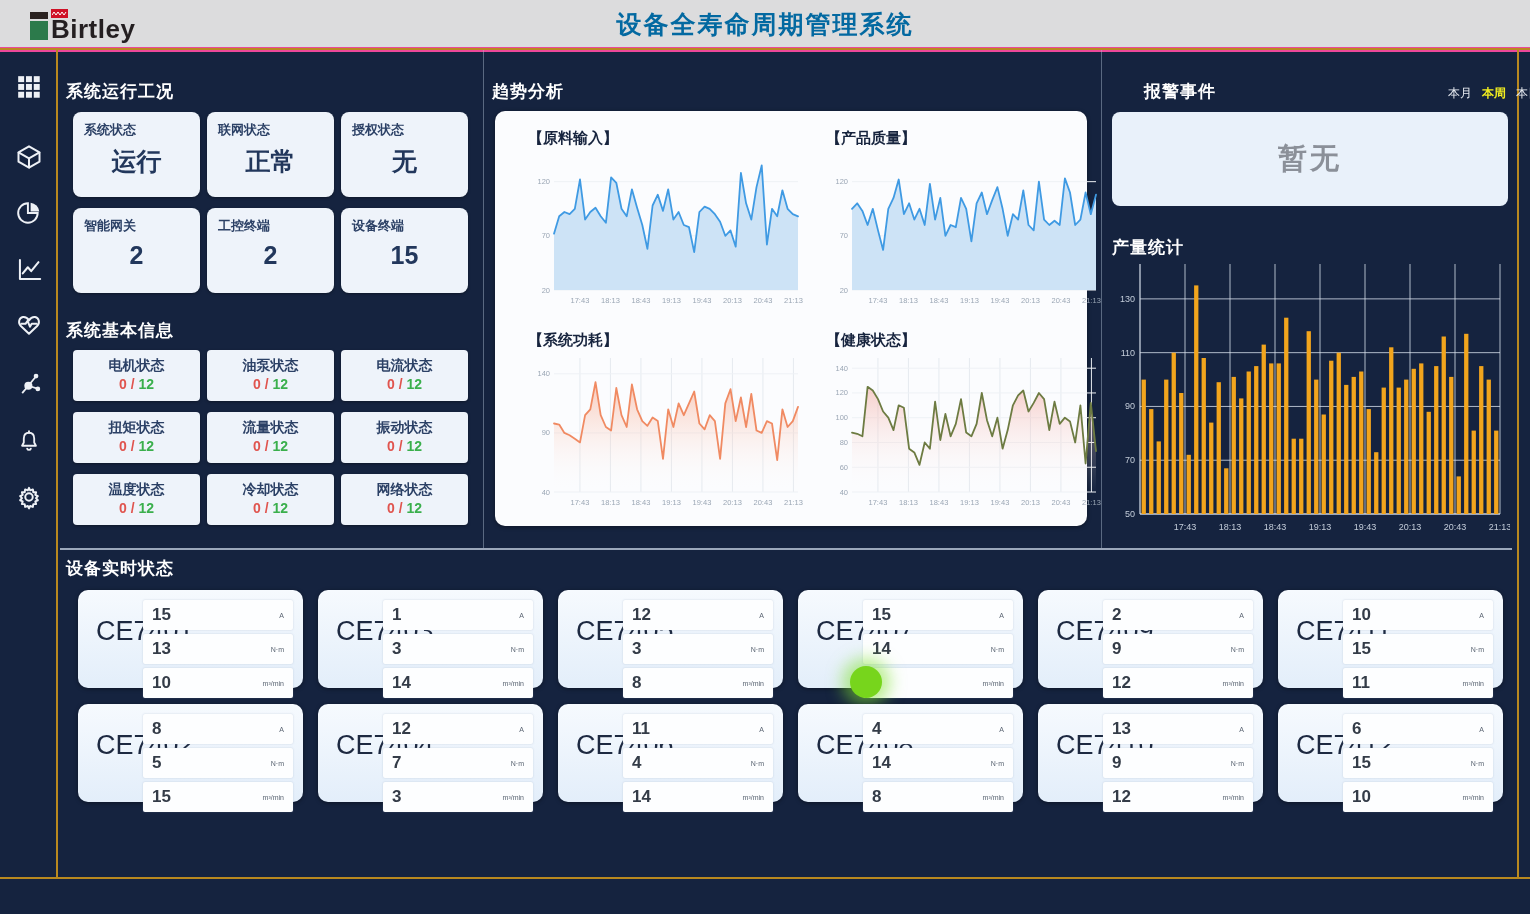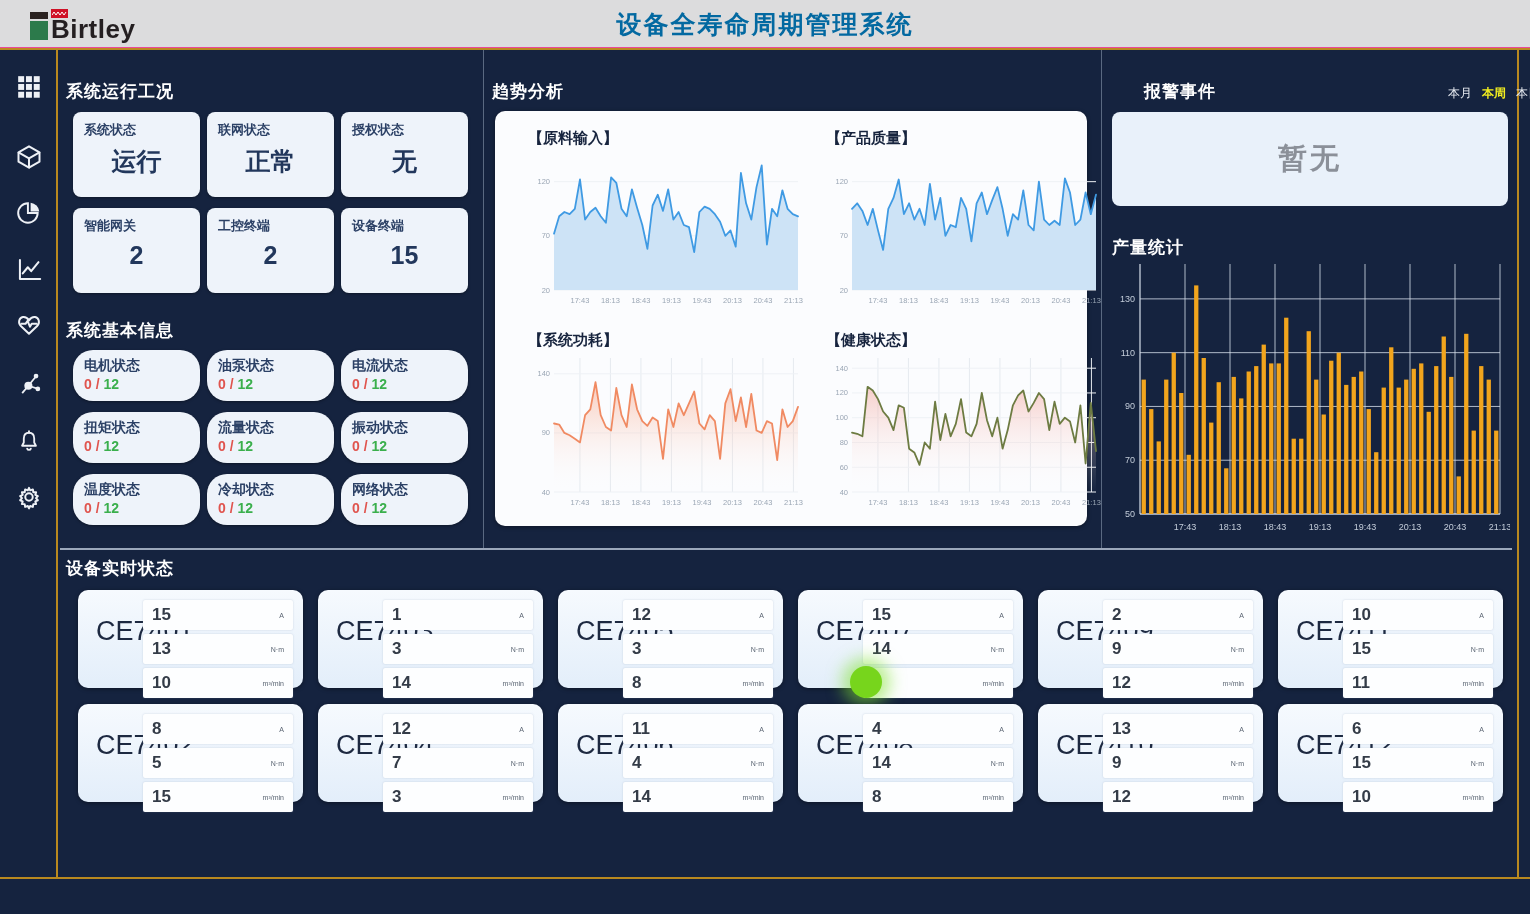--- a/index.html
+++ b/index.html
@@ -3,21 +3,21 @@
 <meta charset="utf-8">
 <style>
   html,body{margin:0;padding:0;}
   body{
     width:1530px;height:914px;position:relative;overflow:hidden;
     background:#15233f;
     font-family:"Liberation Sans","DejaVu Sans",sans-serif;
     -webkit-font-smoothing:antialiased;
   }
   
-  .header{position:absolute;left:0;top:0;width:1530px;height:47px;background:#dcdcdd;border-bottom:1px solid #ec4899;}
+  .header{position:absolute;left:0;top:0;width:1530px;height:47px;background:#dcdcdd;border-bottom:5px solid #ec4899;}
   .gold-top{position:absolute;left:0;top:48px;width:1530px;height:2px;background:#b9891f;}
   .logo{position:absolute;left:30px;top:8px;width:160px;height:38px;}
   .logo .sq-dark{position:absolute;left:0;top:4px;width:18px;height:7px;background:#2a2220;}
   .logo .sq-red{position:absolute;left:21px;top:1px;width:17px;height:9px;background:#cf1126;}
   .logo .sq-red svg{position:absolute;left:1px;top:2px;}
   .logo .sq-green{position:absolute;left:0;top:13px;width:18px;height:19px;background:#2c7a4b;}
   .logo .brand{position:absolute;left:21px;top:6px;font-size:26px;font-weight:bold;color:#241f21;letter-spacing:.5px;}
   .app-title{position:absolute;left:0;top:8px;width:100%;text-align:center;font-size:25px;font-weight:bold;color:#0369a1;letter-spacing:2px;}
   
   .sidebar{position:absolute;left:0;top:50px;width:56px;height:827px;border-right:2px solid #b9891f;}
@@ -29,21 +29,21 @@
   .side-icon{position:absolute;left:14px;width:30px;height:30px;display:flex;align-items:center;justify-content:center;cursor:pointer;}
   .side-icon svg{display:block;}
   
   .sec-title{position:absolute;color:#fff;font-size:17px;font-weight:bold;letter-spacing:1px;}
   
   .status-grid{position:absolute;left:73px;top:112px;width:395px;display:grid;grid-template-columns:repeat(3,127px);grid-gap:11px 7px;}
   .status-card{height:85px;background:#eef3fa;border-radius:8px;box-shadow:0 1px 3px rgba(0,0,0,.35);padding:9px 11px;box-sizing:border-box;}
   .status-card .lbl{font-size:13px;font-weight:bold;color:#2c4166;}
   .status-card .val{margin-top:6px;text-align:center;font-size:25px;font-weight:bold;color:#22375c;}
   .info-grid{position:absolute;left:73px;top:350px;width:395px;display:grid;grid-template-columns:repeat(3,127px);grid-gap:11px 7px;}
-  .info-card{height:51px;background:#eef3fa;border-radius:20px;box-shadow:0 1px 3px rgba(0,0,0,.35);padding:7px 11px;box-sizing:border-box;}
+  .info-card{height:51px;background:#eef3fa;border-radius:4px;box-shadow:0 1px 3px rgba(0,0,0,.35);padding:7px 11px;box-sizing:border-box;text-align:center;}
   .info-card .lbl{font-size:14px;font-weight:bold;color:#2c4166;}
   .info-card .cnt{font-size:14px;font-weight:bold;margin-top:1px;}
   
   .trend-card{position:absolute;left:495px;top:111px;width:592px;height:415px;background:#fbfcfe;border-radius:10px;box-shadow:0 1px 4px rgba(0,0,0,.4);display:grid;grid-template-columns:1fr 1fr;grid-template-rows:1fr 1fr;padding:6px 19px;box-sizing:border-box;}
   .mini{position:relative;padding:12px 6px 0 14px;}
   .mini-title{font-size:15px;font-weight:bold;color:#17243e;}
   .mini svg{margin-top:2px;}
   
   .alarm-head{position:absolute;left:1112px;top:80px;width:396px;display:flex;justify-content:space-between;align-items:baseline;margin-left:32px;}
   .alarm-title{color:#fff;font-size:17px;font-weight:bold;letter-spacing:1px;}

